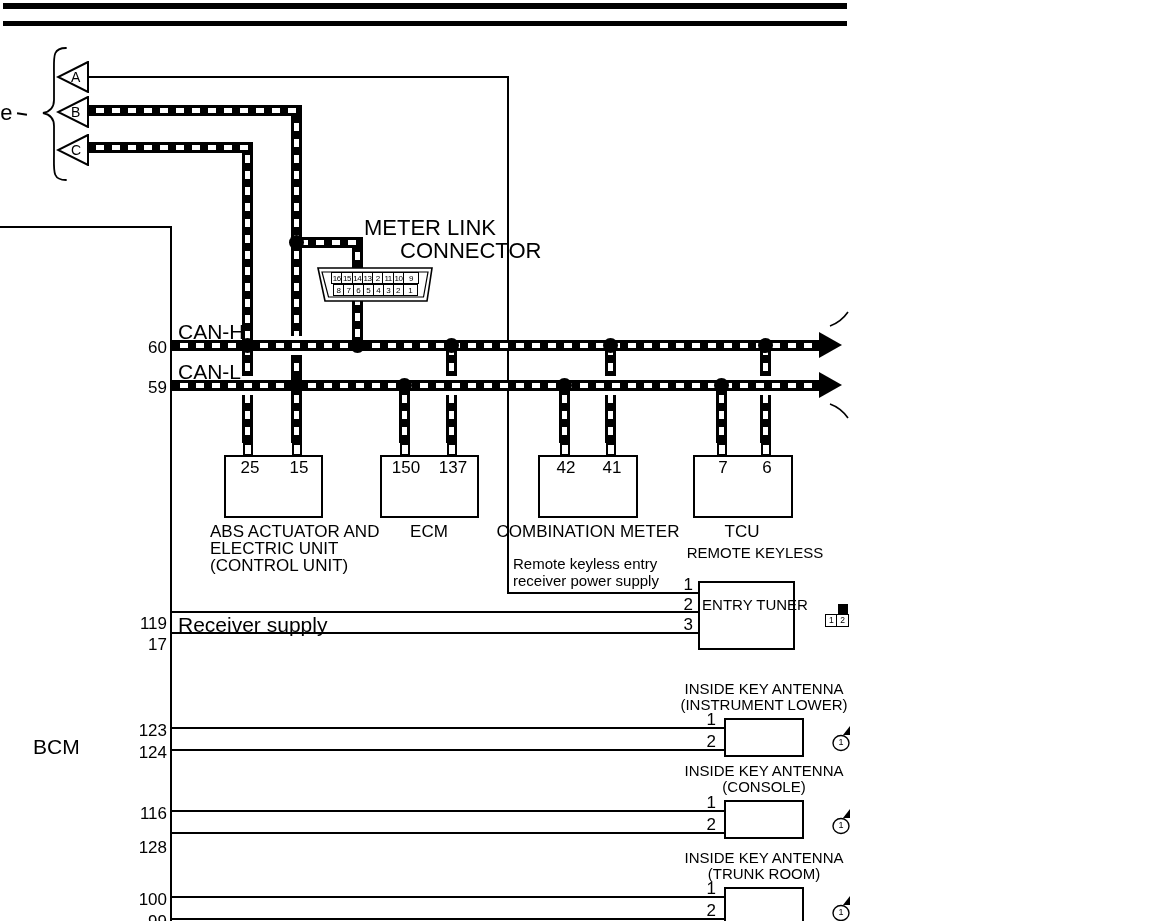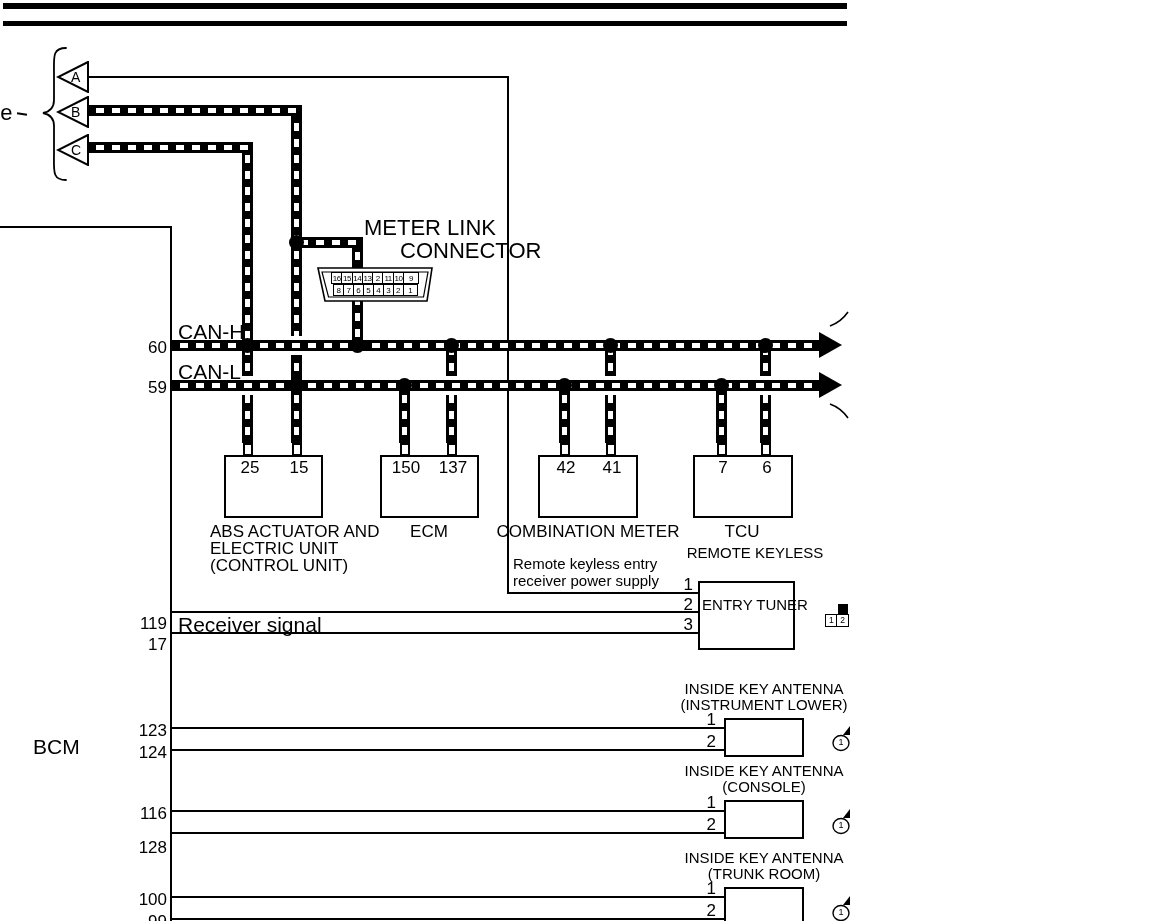--- a/index.html
+++ b/index.html
@@ -194,21 +194,21 @@
   <div class="txt f17 ct" style="left:742px;top:522px;">TCU</div>
 
   <div class="txt f15" style="left:513px;top:555px;">Remote keyless entry</div>
   <div class="txt f15" style="left:513px;top:572px;">receiver power supply</div>
   <div class="txt f15 ct" style="left:755px;top:544px;">REMOTE KEYLESS</div>
   <div class="txt f15 ct" style="left:755px;top:560px;margin-top:36px;">ENTRY TUNER</div>
   <div class="box" style="left:698px;top:581px;width:93px;height:65px;"></div>
   <div class="txt f17 rt" style="left:693px;top:575px;">1</div>
   <div class="txt f17 rt" style="left:693px;top:595px;">2</div>
   <div class="txt f17 rt" style="left:693px;top:615px;">3</div>
-  <div class="txt f21" style="left:178px;top:613px;">Receiver signal</div>
+  <div class="txt f21" style="left:178px;top:613px;">Receiver supply</div>
   <div class="txt f17 rt" style="left:167px;top:614px;">119</div>
   <div class="txt f17 rt" style="left:167px;top:635px;">17</div>
 
   <div class="a" style="left:825px;top:604px;z-index:5;">
     <div class="a" style="left:13px;top:0;width:10px;height:10px;background:#000;"></div>
     <div class="a" style="left:0;top:10px;width:24px;height:13px;display:flex;">
       <div class="mini-cell">1</div>
       <div class="mini-cell">2</div>
     </div>
   </div>

